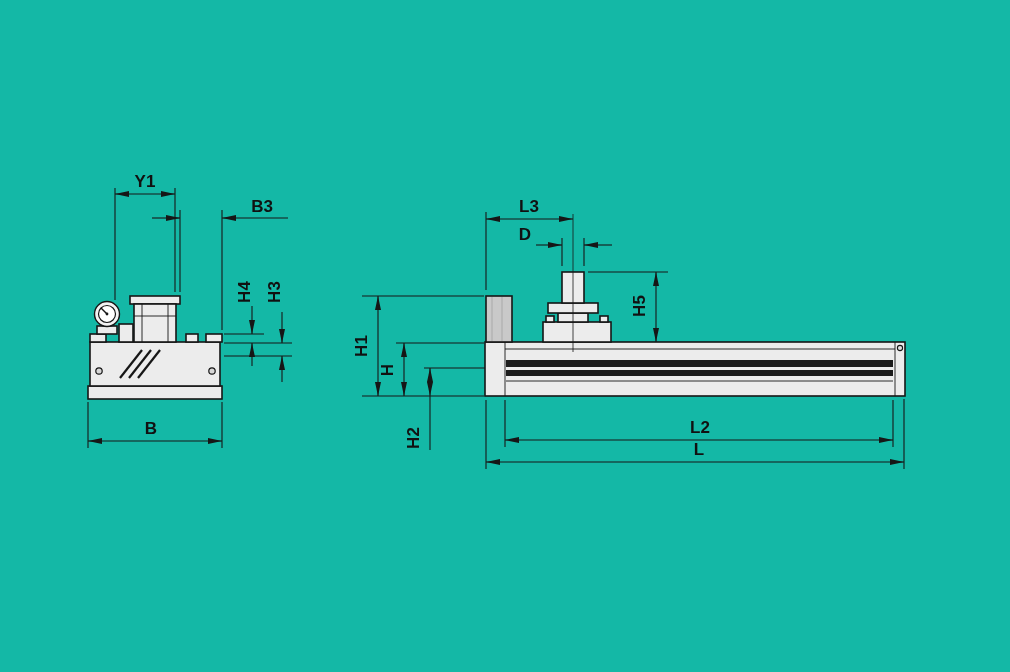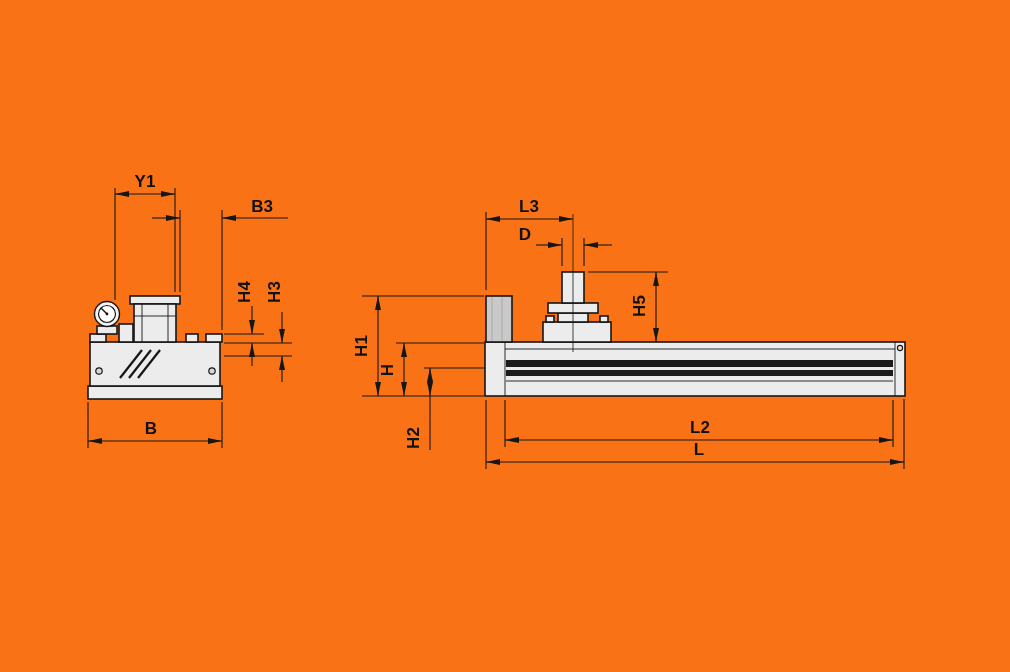--- a/index.html
+++ b/index.html
@@ -1,18 +1,18 @@
 <!DOCTYPE html>
 <html><head>
 <meta charset="utf-8">
 <style>
   html,body{margin:0;padding:0;background:#e9e9e7;}
   #page{
     width:1010px;height:672px;position:relative;margin:0 auto;
-    background:#f97316;overflow:hidden;
+    background:#14b8a6;overflow:hidden;
     font-family:"Liberation Sans", sans-serif;
   }
   svg{position:absolute;left:0;top:0;}
   text{
     font-family:"Liberation Sans", sans-serif;
     font-size:17px;font-weight:bold;fill:#111;
   }
   .outline{fill:#ececec;stroke:#161616;stroke-width:1.6;}
   .outline-light{fill:#f4f4f4;stroke:#161616;stroke-width:1.4;}
   .thin{stroke:#161616;stroke-width:0.9;fill:none;}

